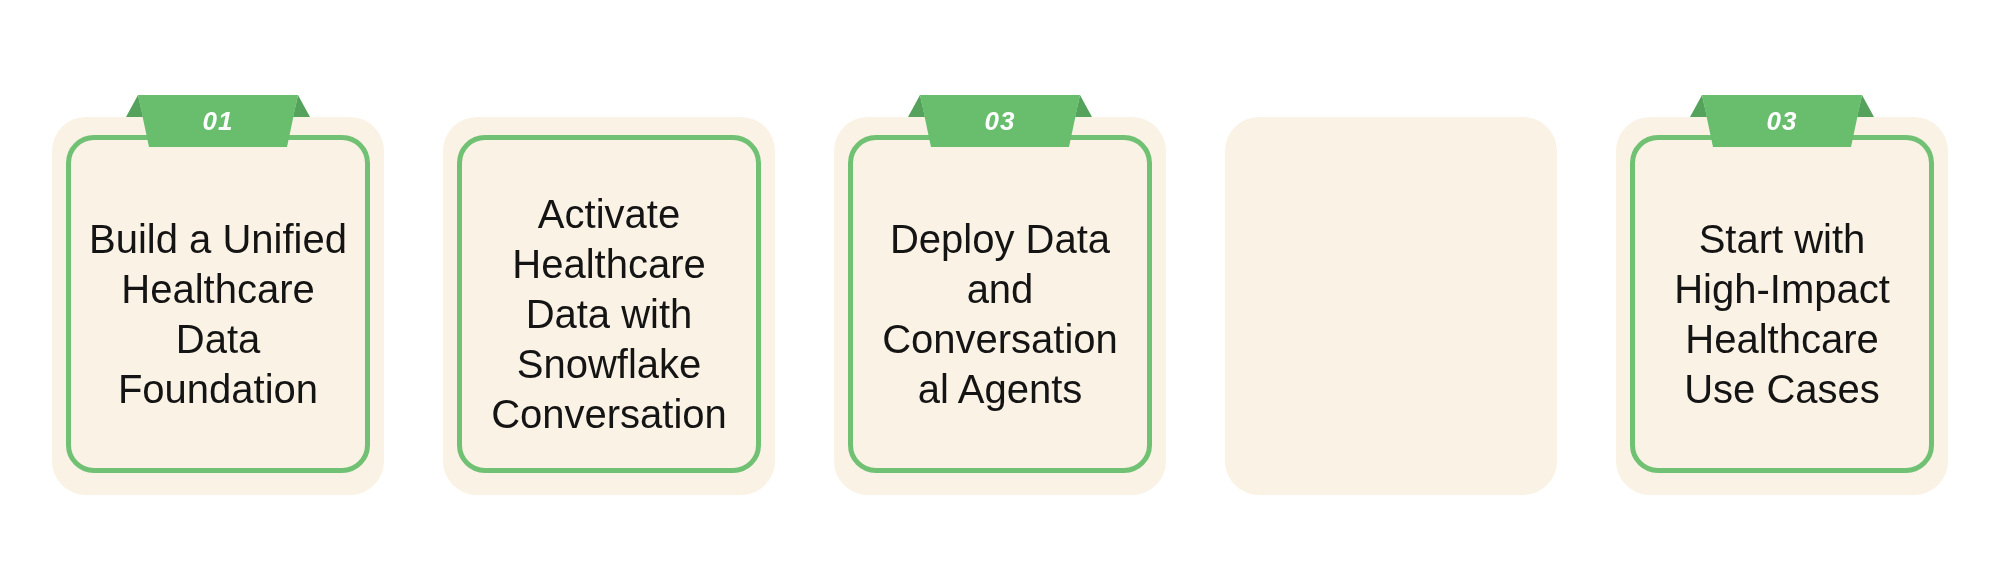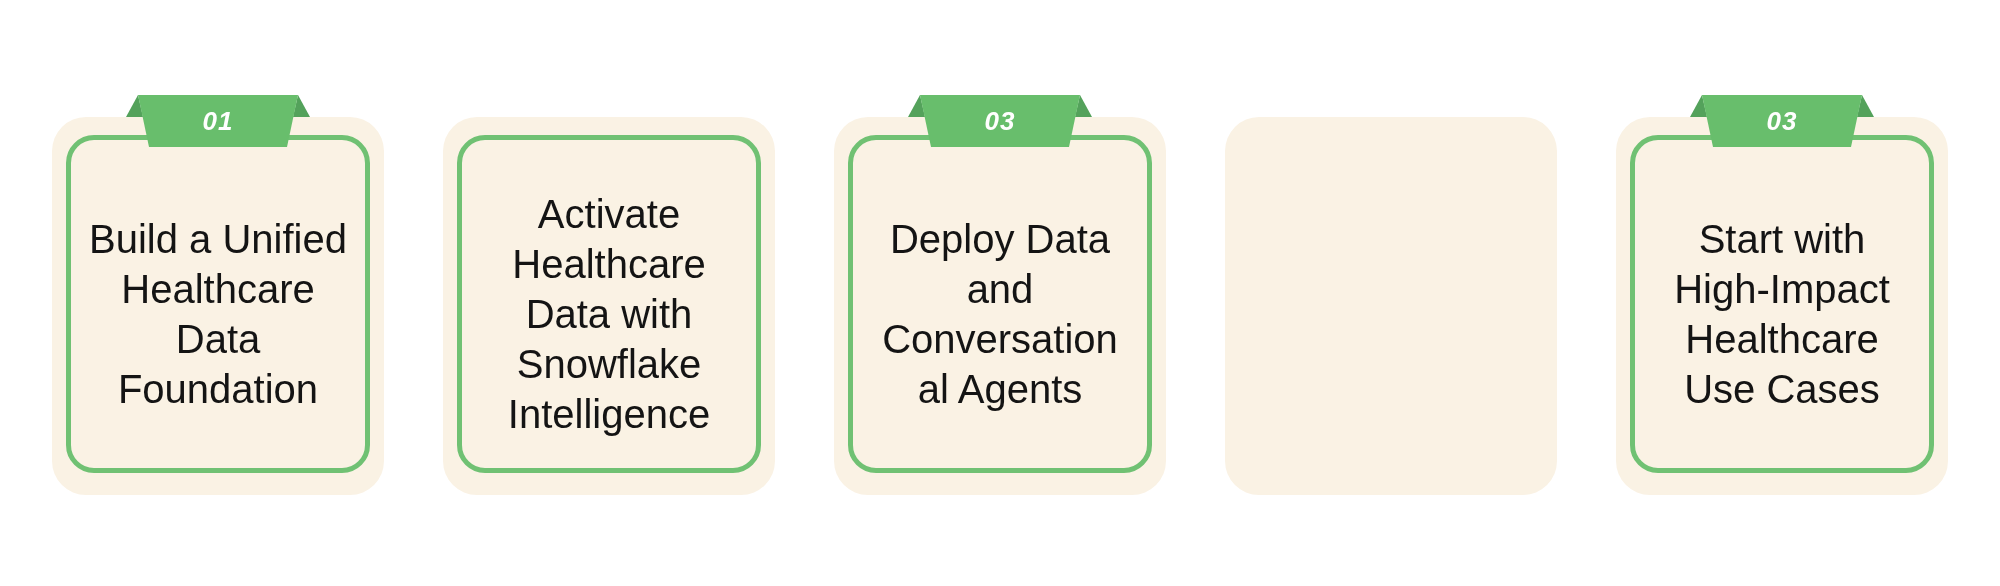--- a/index.html
+++ b/index.html
@@ -97,21 +97,21 @@
       <div class="num">01</div>
     </div>
   </div>
 
   <div class="card">
     <div class="inner">
       <div class="title">Activate
 Healthcare
 Data with
 Snowflake
-Intelligence</div>
+Conversation</div>
     </div>
   </div>
 
   <div class="card">
     <div class="inner">
       <div class="title">Deploy Data
 and
 Conversation
 al Agents</div>
     </div>

